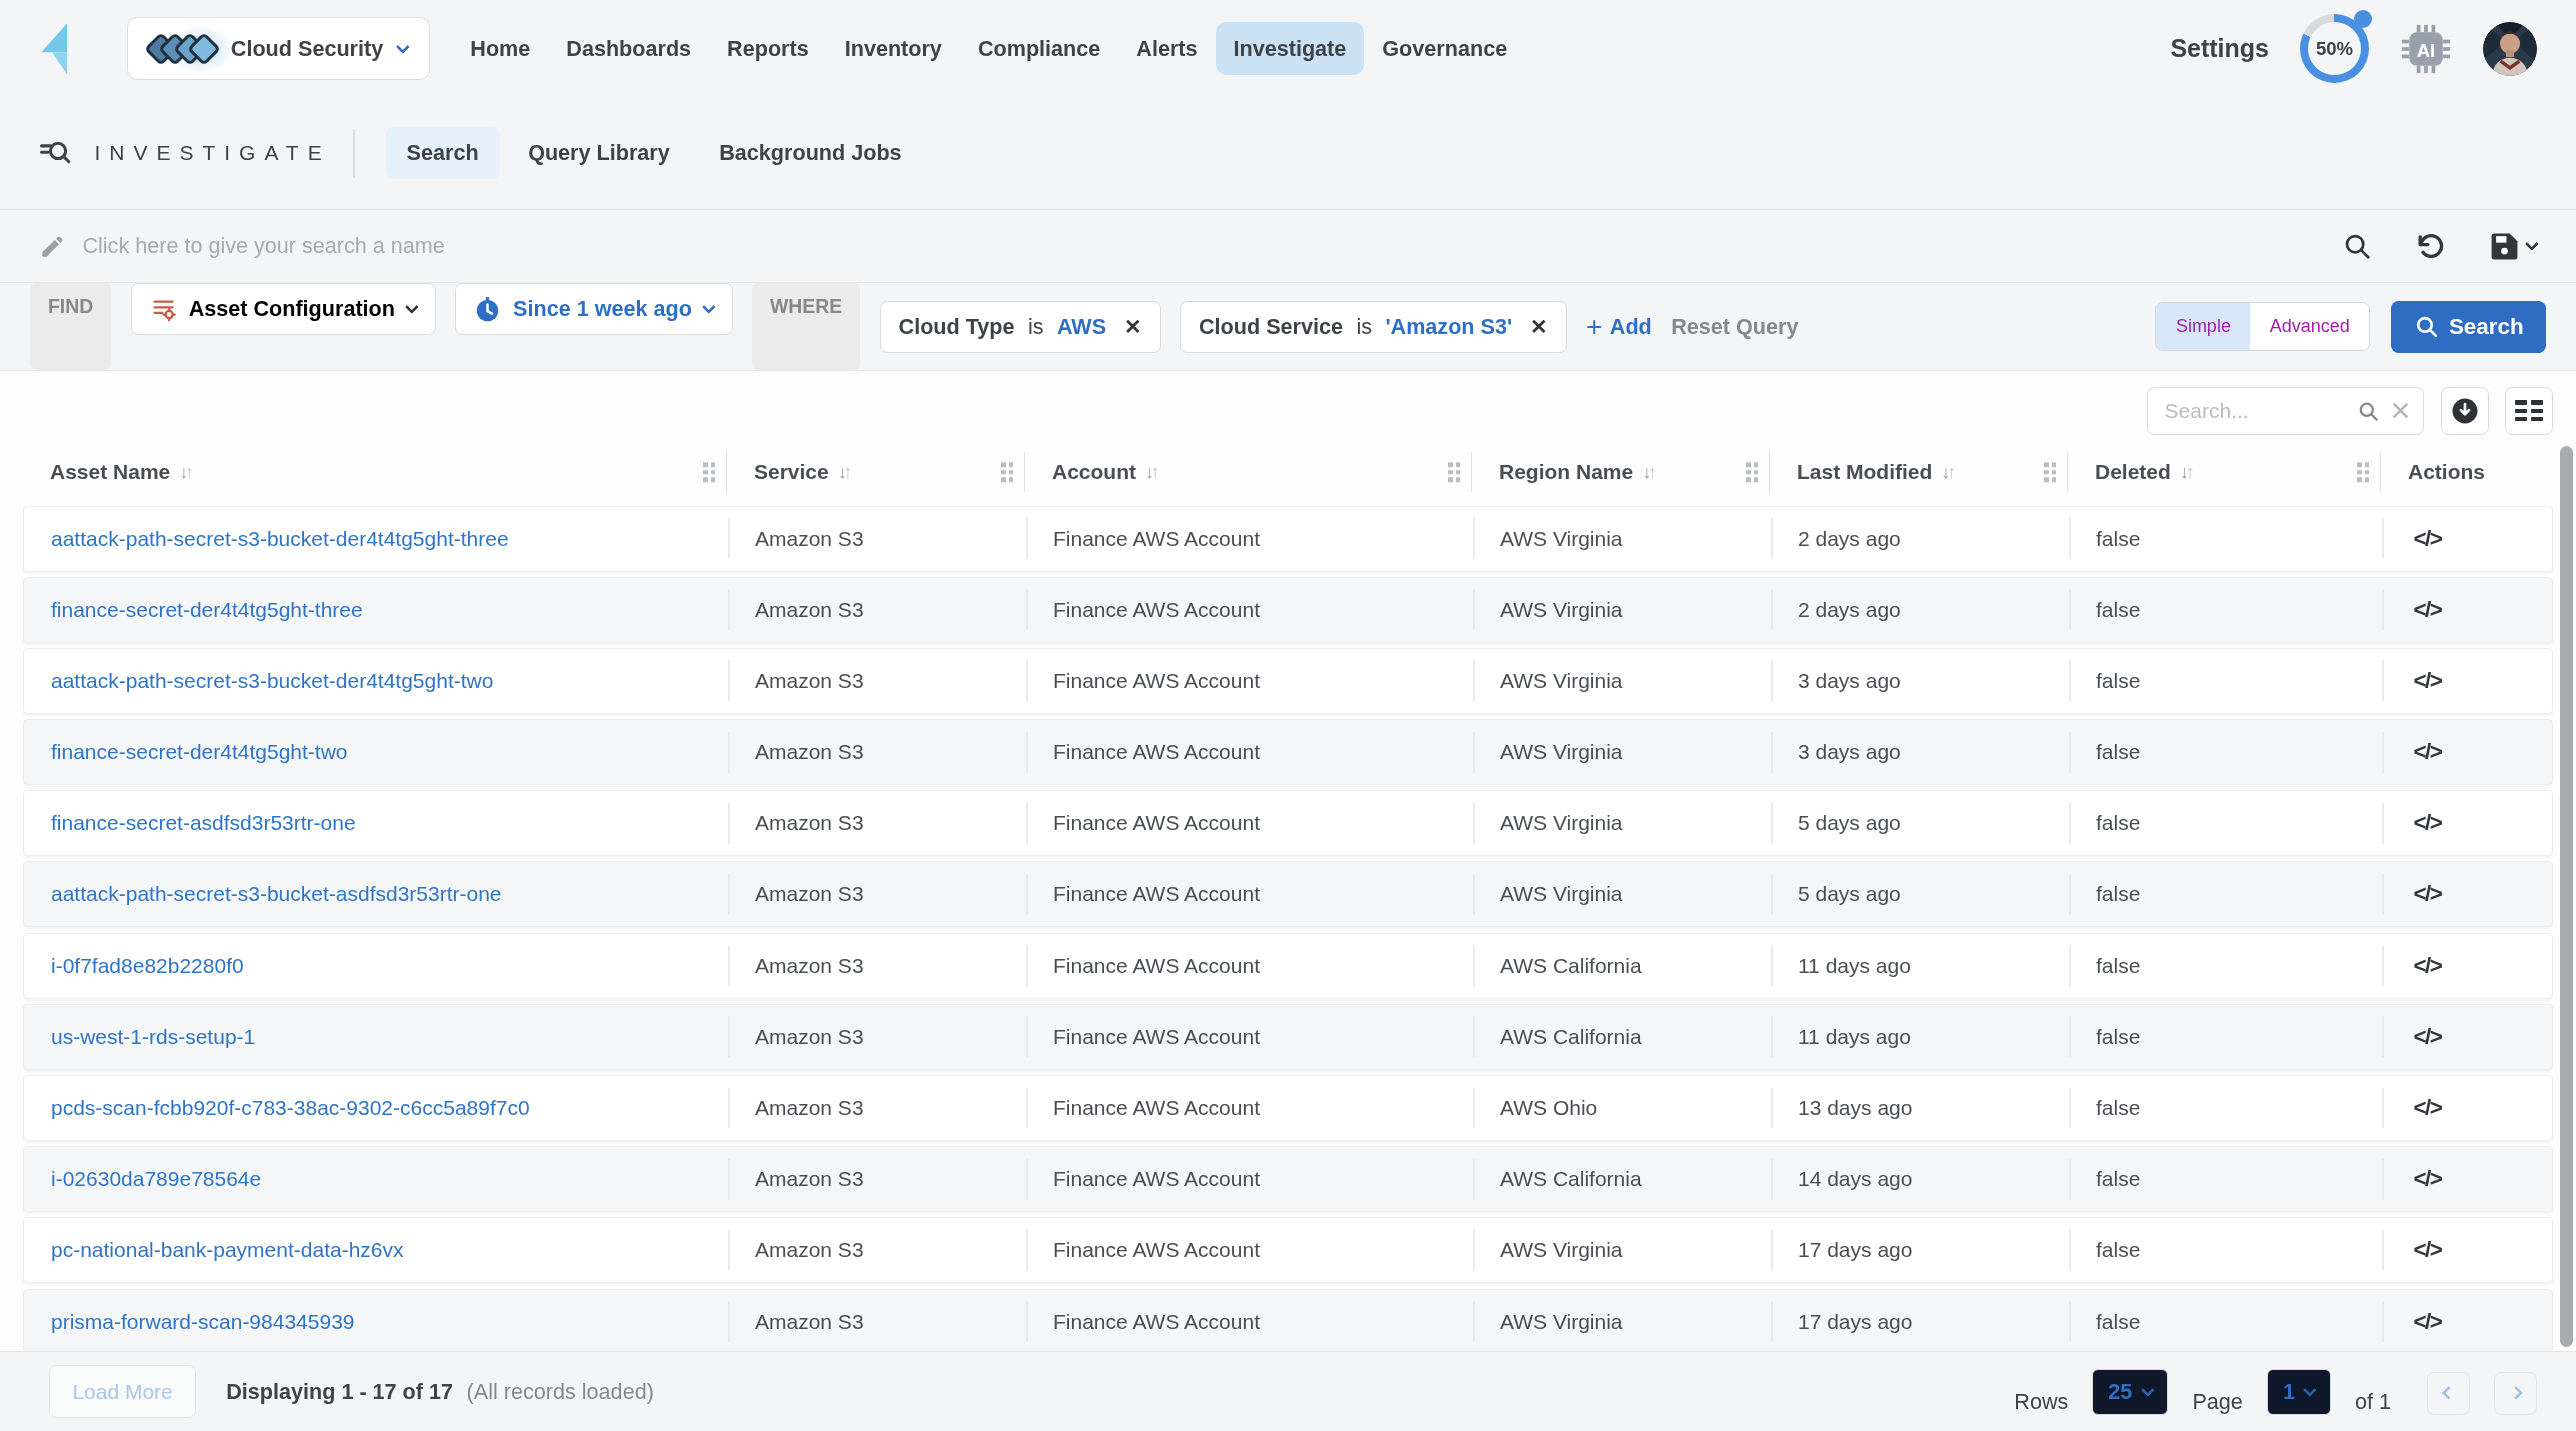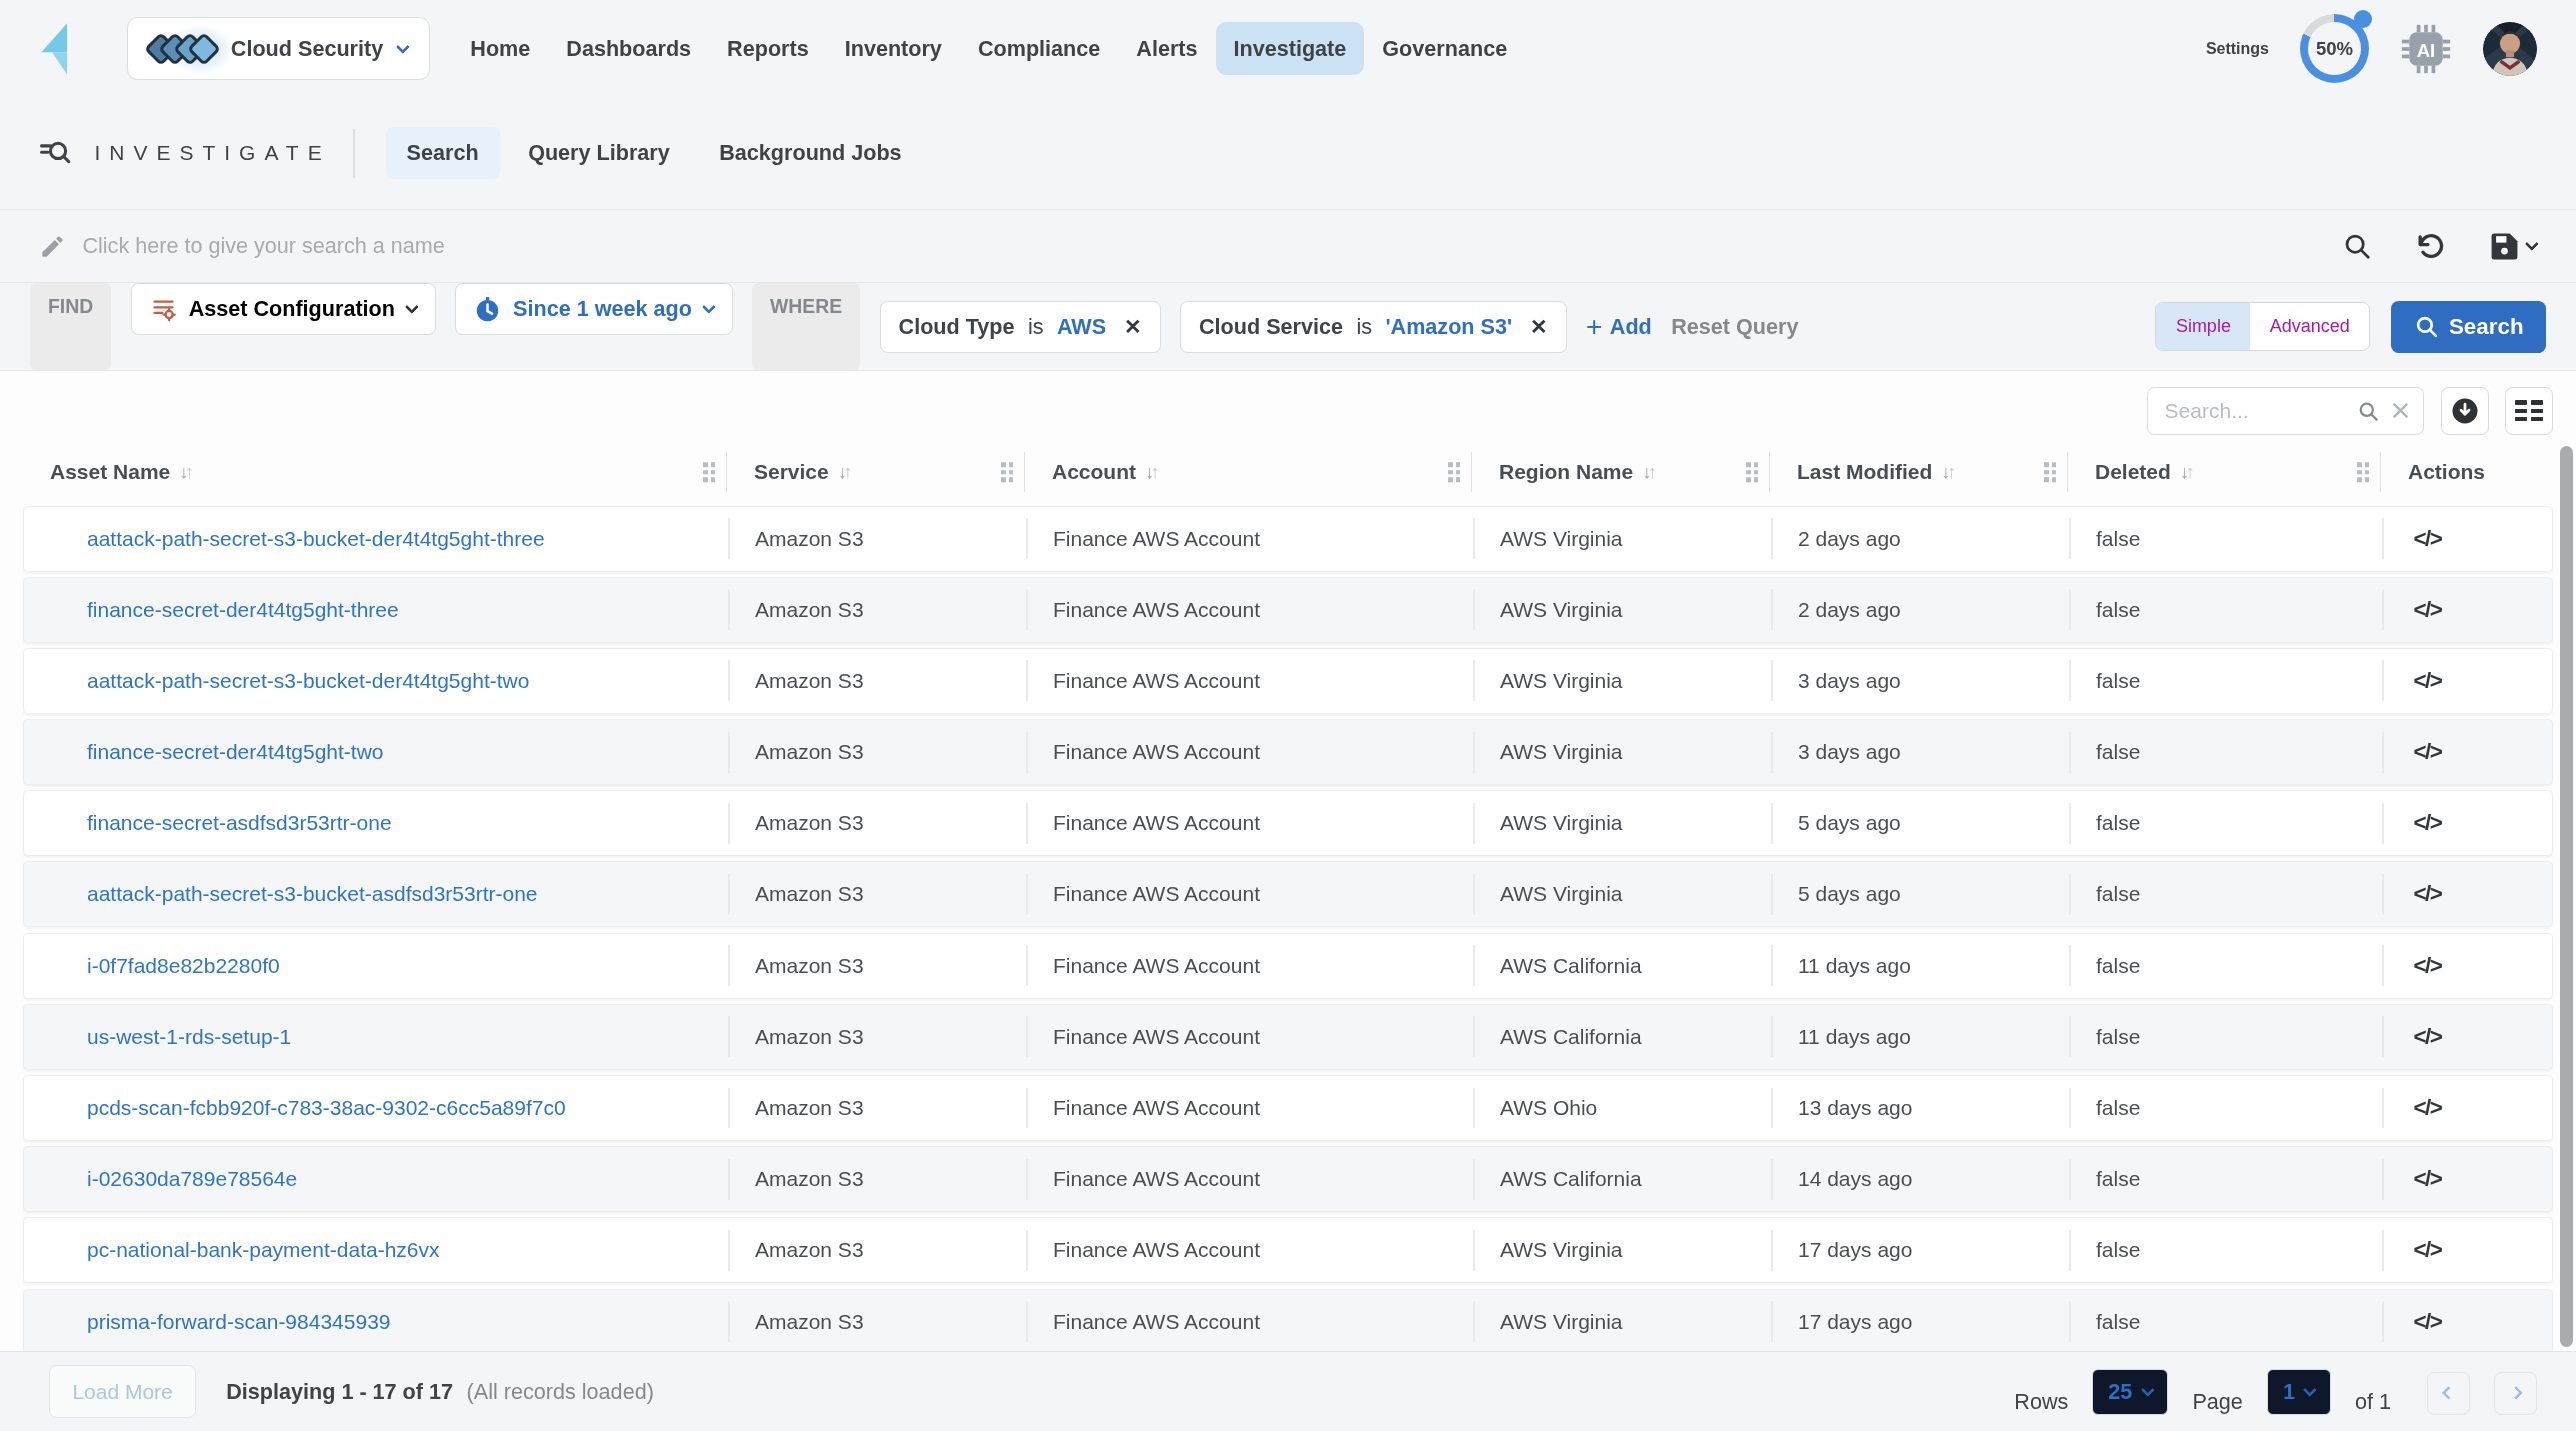--- a/index.html
+++ b/index.html
@@ -22,21 +22,21 @@
           border-bottom:3px solid currentColor; transform:rotate(45deg) translate(-1.5px,-1.5px); border-radius:1.5px; }
   .chev.right { transform:rotate(-45deg); }
   .chev.left { transform:rotate(135deg); }
   .blue { color:#2e6fc5; }
 
   .mainnav { display:flex; align-items:center; margin-left:22.4px; }
   .nav-item { font-size:21.6px; font-weight:600; padding:13.4px 18px; border-radius:10.4px; cursor:pointer; white-space:nowrap; }
   .nav-item.active { background:#cbe2f4; }
 
   .nav-right { margin-left:auto; display:flex; align-items:center; gap:31px; }
-  .settings-link { font-size:16px; font-weight:600; cursor:pointer; }
+  .settings-link { font-size:25px; font-weight:600; cursor:pointer; }
   .usage-ring { position:relative; width:69px; height:69px; border-radius:50%;
                 background:conic-gradient(#4a90e2 0 82%, #d8dadc 82% 100%); cursor:pointer; }
   .usage-ring .hole { position:absolute; inset:8.2px; border-radius:50%; background:#f4f5f6;
                       display:flex; align-items:center; justify-content:center; font-size:18.6px; font-weight:700; color:#3f4347; }
   .usage-dot { position:absolute; right:-3px; top:-4.5px; width:18px; height:18px; border-radius:50%; background:#4a90e2; }
   .ai-chip { width:52px; height:52px; cursor:pointer; }
   .avatar { width:54px; height:54px; border-radius:50%; overflow:hidden; flex:none; cursor:pointer; }
 
   
   .subnav { height:113px; display:flex; align-items:center; padding:0 39px; border-bottom:1.5px solid #e7e8e9; }
@@ -101,21 +101,21 @@
           grid-template-columns:4.5px 4.5px; grid-auto-rows:4.5px; gap:3px; cursor:col-resize; }
   .grip i { background:#b9bdc0; }
 
   .tbody { padding-top:4.5px; }
   .trow { height:66px; margin-bottom:5.2px; background:#fff; border:0.7px solid #ededee; border-radius:4.5px;
           align-items:center; box-shadow:0 1.5px 2.2px rgba(0,0,0,0.04); }
   .trow.alt { background:#f5f6f7; }
   .tcell { position:relative; height:100%; display:flex; align-items:center; padding-left:27px;
            font-size:21px; color:#4a4e53; overflow:hidden; white-space:nowrap; }
   .tcell:not(:first-child)::before { content:""; position:absolute; left:0; top:18%; height:64%; width:1.5px; background:#e9eaeb; }
-  .asset-link { color:#2e75c8; text-decoration:none; cursor:pointer;margin-left:36px; }
+  .asset-link { color:#2e75c8; text-decoration:none; cursor:pointer; }
   .code-icon { font-weight:700; font-size:22.4px; color:#33373b; cursor:pointer; padding-left:4.5px; letter-spacing:-1.5px; }
 
   .vscroll { position:absolute; right:3px; top:75px; bottom:4.5px; width:13.4px; border-radius:6.7px; background:#a9abad; }
 
   
   .pagefoot { height:80px; display:flex; align-items:center; padding:0 39px 0 49px; gap:30px; background:#f4f5f6;
               border-top:1.5px solid #e2e3e5; }
   .loadmore { background:#fafbfb; border:1.5px solid #e3e4e6; border-radius:7.5px; padding:13.4px 22.4px;
               font-size:21px; color:#a9c6e9; font-family:inherit; cursor:default; }
   .disp { font-size:21.6px; font-weight:600; color:#3f4347; }

